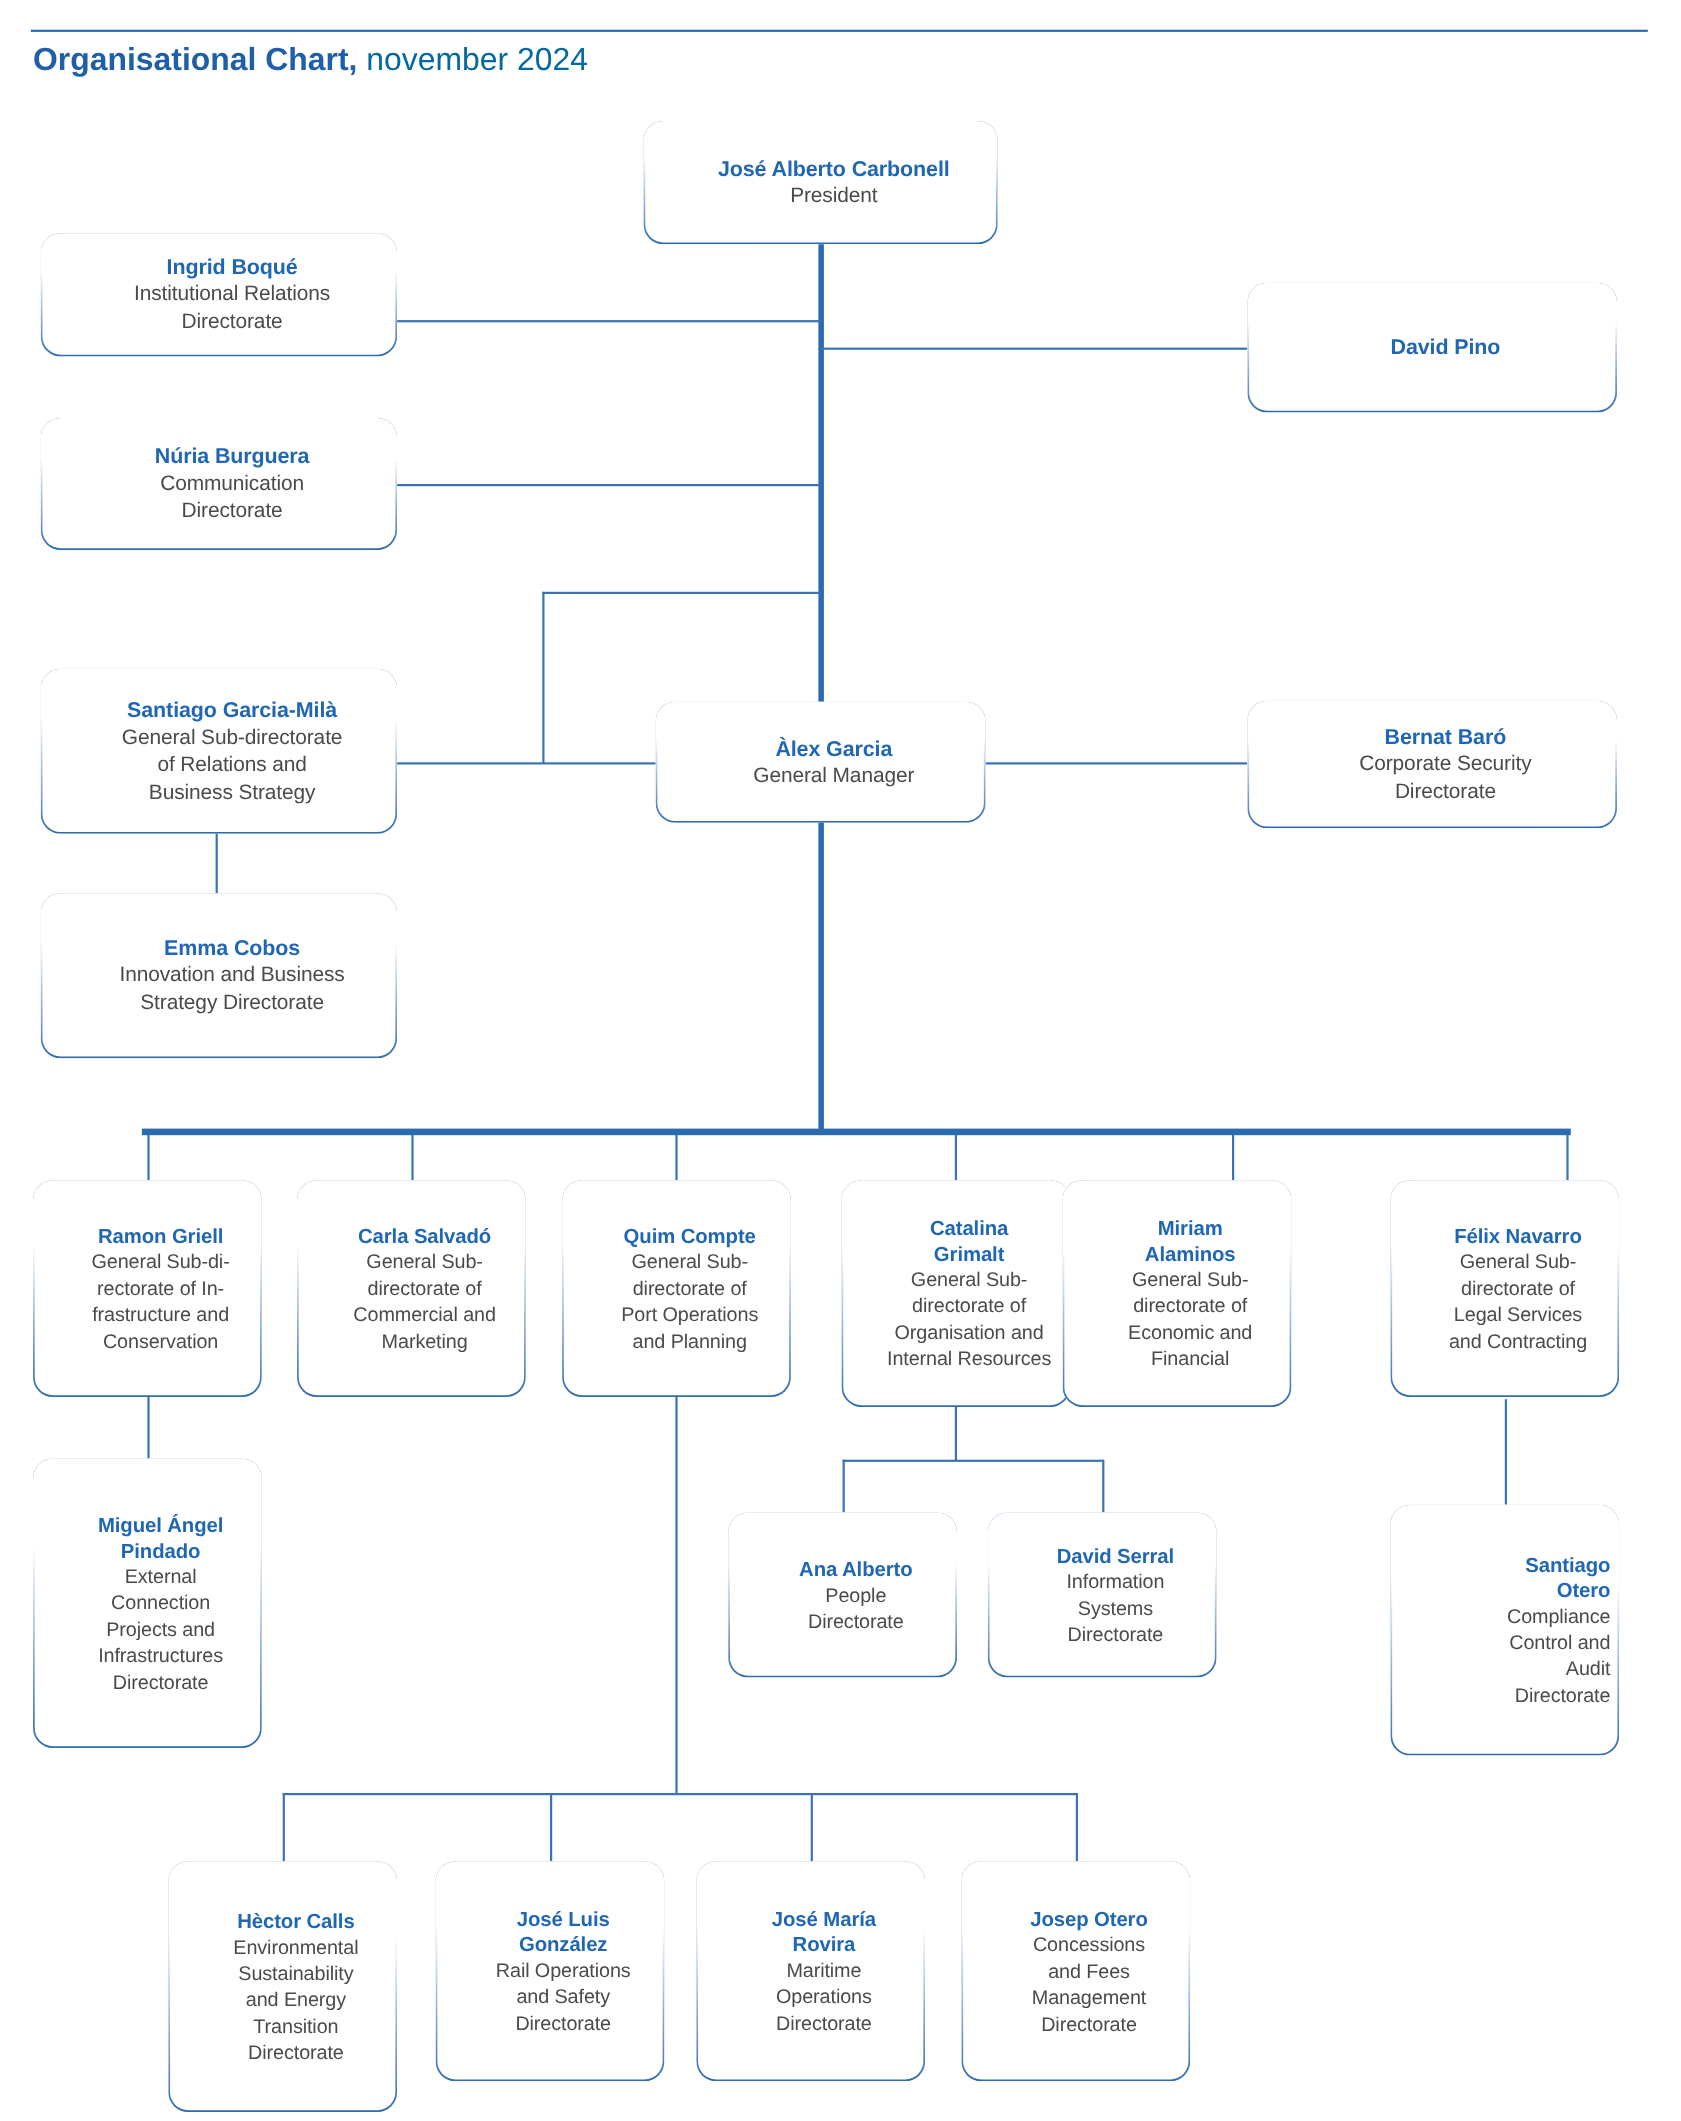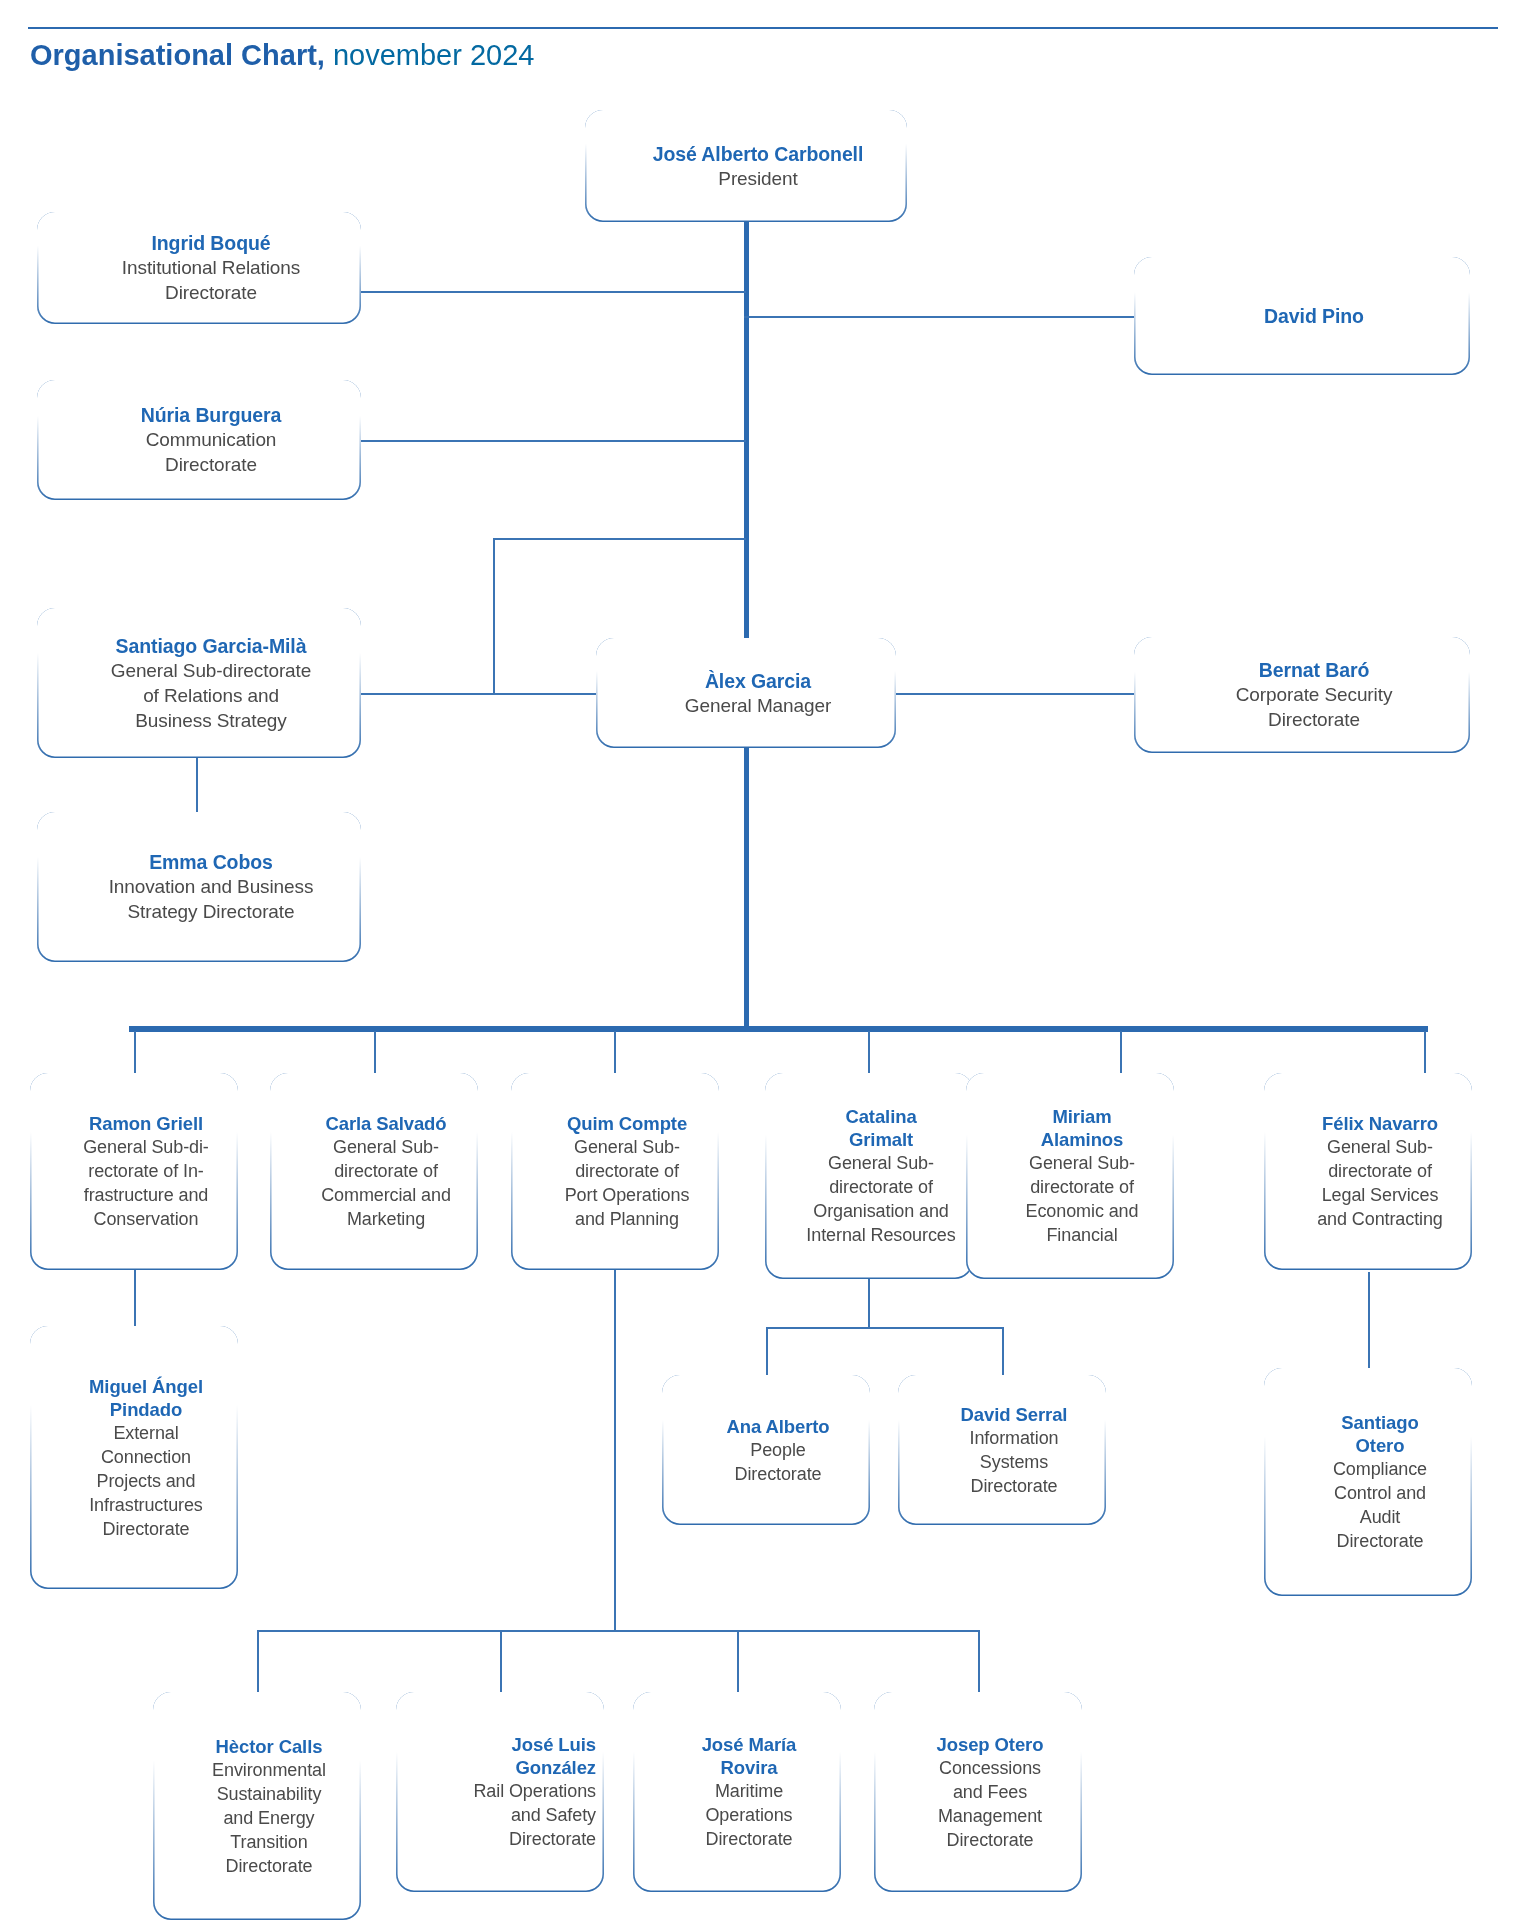--- a/index.html
+++ b/index.html
@@ -310,21 +310,21 @@
 
   <div class="node sm" style="left:898px; top:1375px; width:208px; height:150px;">
     <div class="node-inner">
       <span class="nm" style="white-space: pre-line;">David Serral</span>
       <span class="rl" style="white-space: pre-line;">Information
 Systems
 Directorate</span>
     </div>
   </div>
 
-  <div class="node sm" style="left:1264px; top:1368px; width:208px; height:228px;">
+  <div class="node sm" style="left:1264px; top:1368px; width:208px; height:228px;text-align:right;">
     <div class="node-inner">
       <span class="nm" style="white-space: pre-line;">Santiago
 Otero</span>
       <span class="rl" style="white-space: pre-line;">Compliance
 Control and
 Audit
 Directorate</span>
     </div>
   </div>
 
@@ -332,21 +332,21 @@
     <div class="node-inner">
       <span class="nm" style="white-space: pre-line;">Hèctor Calls</span>
       <span class="rl" style="white-space: pre-line;">Environmental
 Sustainability
 and Energy
 Transition
 Directorate</span>
     </div>
   </div>
 
-  <div class="node sm" style="left:396px; top:1692px; width:208px; height:200px;text-align:right;">
+  <div class="node sm" style="left:396px; top:1692px; width:208px; height:200px;">
     <div class="node-inner">
       <span class="nm" style="white-space: pre-line;">José Luis
 González</span>
       <span class="rl" style="white-space: pre-line;">Rail Operations
 and Safety
 Directorate</span>
     </div>
   </div>
 
   <div class="node sm" style="left:633px; top:1692px; width:208px; height:200px;">

